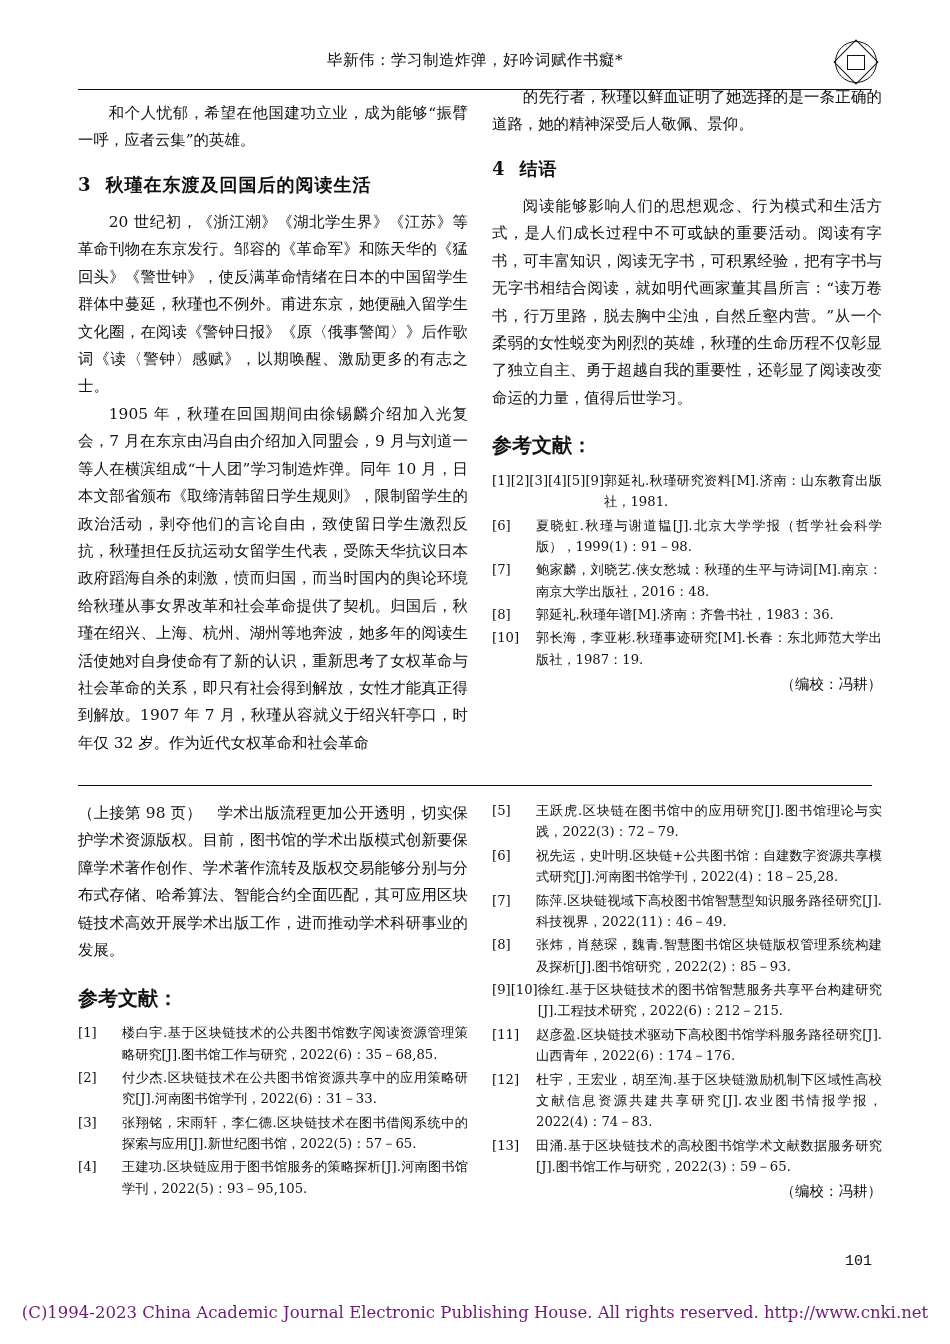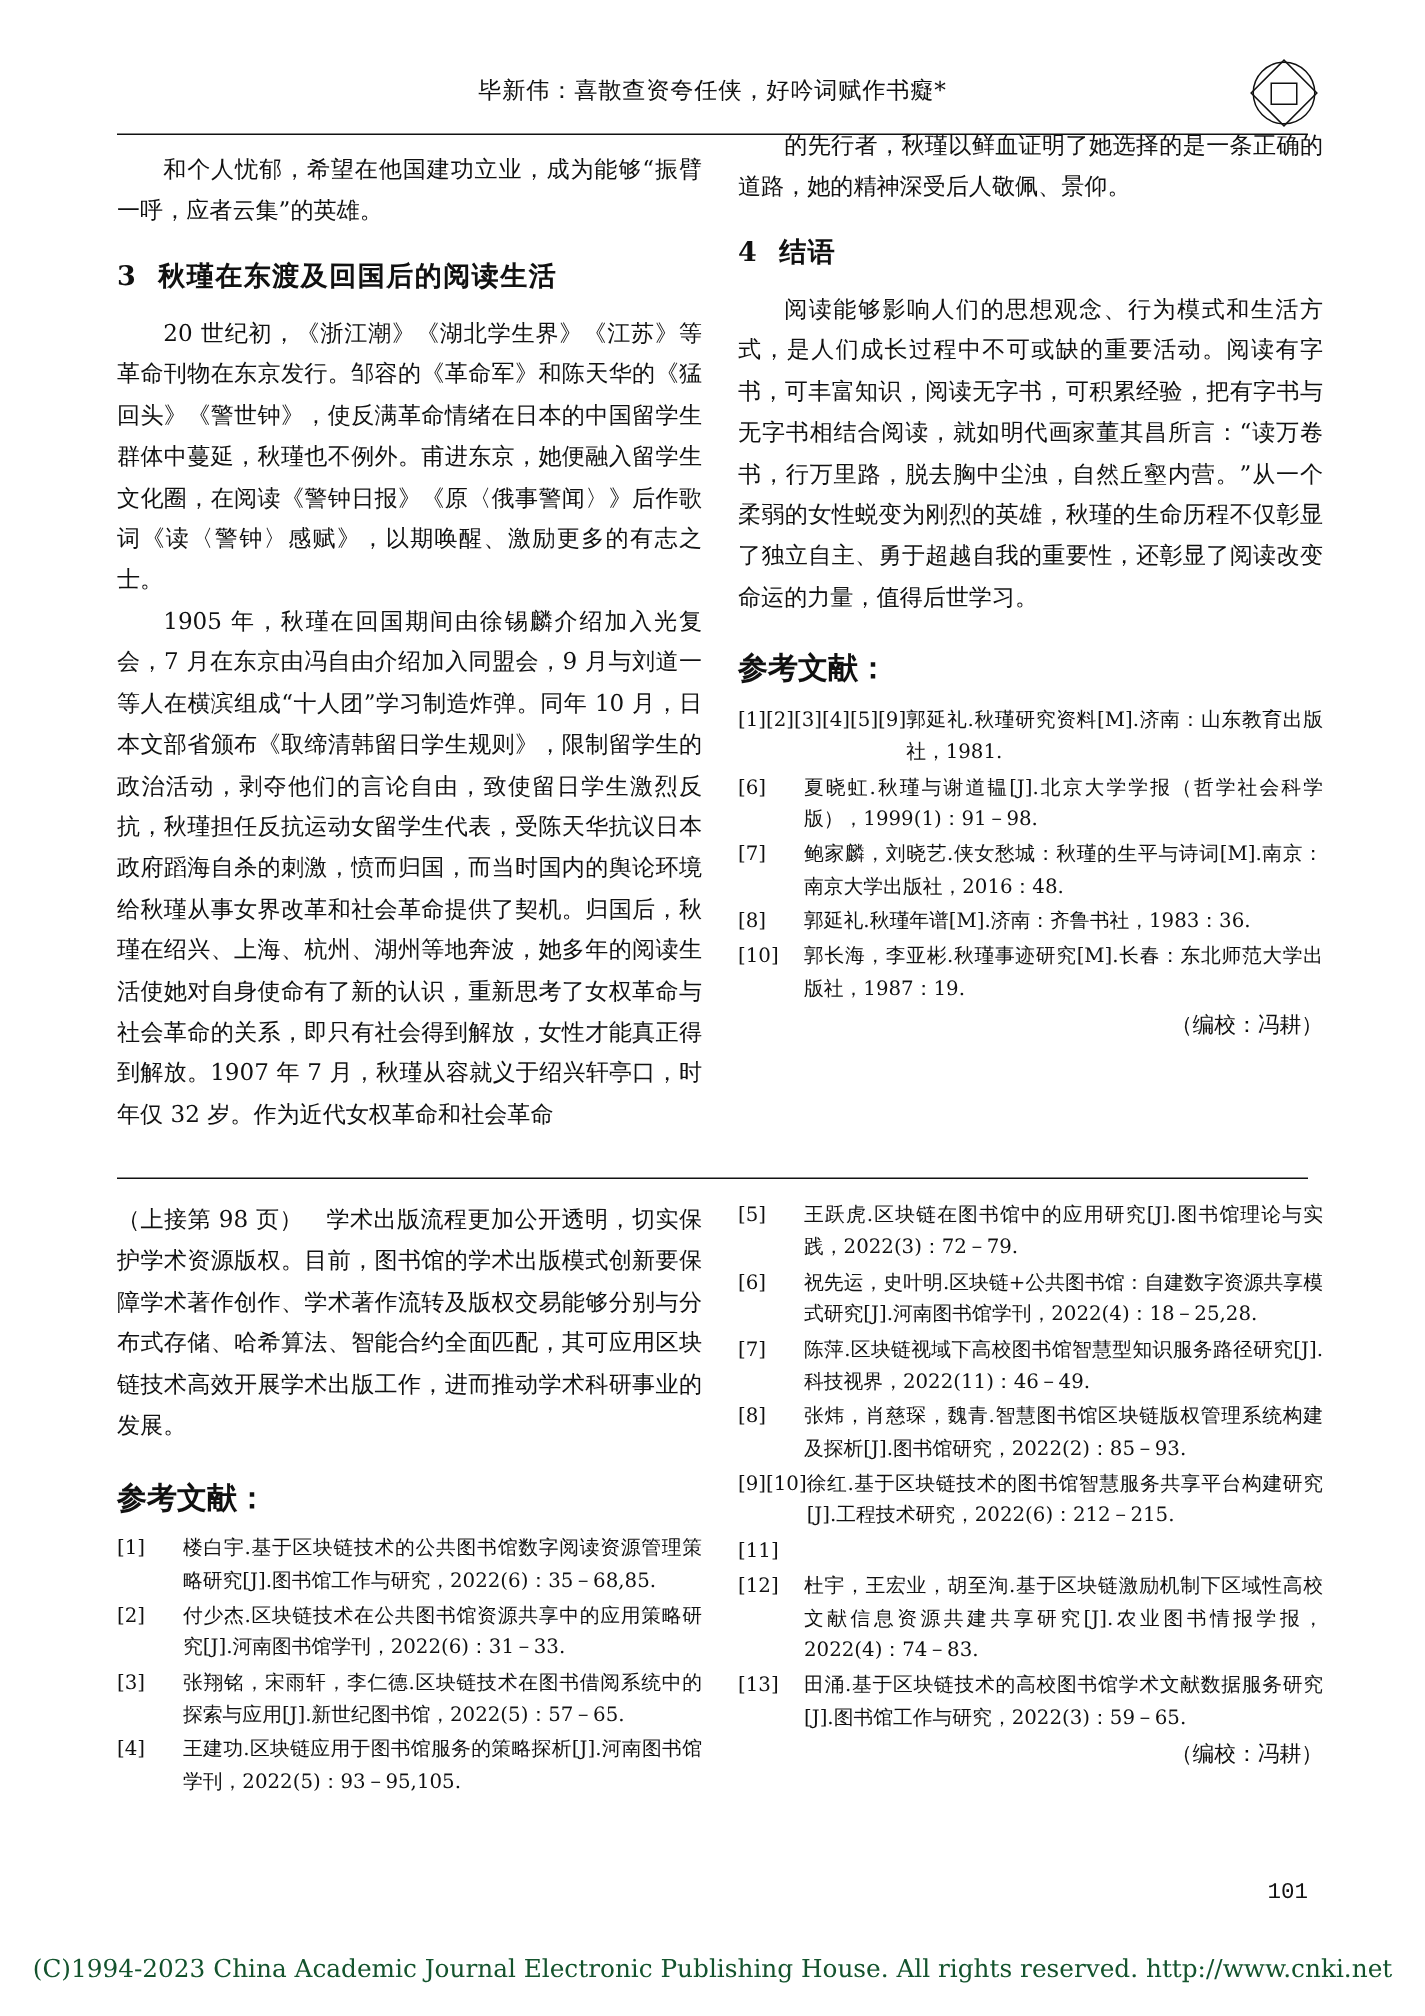--- a/index.html
+++ b/index.html
@@ -165,31 +165,31 @@
     font-family: Liberation Mono, monospace;
   }
 
   .footer {
     position: absolute;
     left: 0;
     right: 0;
     bottom: 22px;
     text-align: center;
     font-size: 16.5px;
-    color: #14532d;
+    color: #701a75;
     font-family: "DejaVu Serif", "Liberation Serif", serif;
   }
 </style>
 </head>
 <body>
 
 <div class="page">
 
   <div class="header">
-    <div class="header-title">毕新伟：喜散查资夸任侠，好吟词赋作书癡*</div>
+    <div class="header-title">毕新伟：学习制造炸弹，好吟词赋作书癡*</div>
     <div class="header-logo">
       <div class="circle"></div>
       <div class="diamond"></div>
       <div class="inner"></div>
     </div>
     <div class="header-rule"></div>
   </div>
 
   <div class="col col-left top-left">
     <p>和个人忧郁，希望在他国建功立业，成为能够“振臂一呼，应者云集”的英雄。</p>
@@ -283,20 +283,21 @@
       <div class="ref-item">
         <span class="ref-num">[8]</span>
         <span class="ref-text">张炜，肖慈琛，魏青.智慧图书馆区块链版权管理系统构建及探析[J].图书馆研究，2022(2)：85－93.</span>
       </div>
       <div class="ref-item">
         <span class="ref-num">[9][10]</span>
         <span class="ref-text">徐红.基于区块链技术的图书馆智慧服务共享平台构建研究[J].工程技术研究，2022(6)：212－215.</span>
       </div>
       <div class="ref-item">
         <span class="ref-num">[11]</span>
+        <span class="ref-text">赵彦盈.区块链技术驱动下高校图书馆学科服务路径研究[J].山西青年，2022(6)：174－176.</span>
       </div>
       <div class="ref-item">
         <span class="ref-num">[12]</span>
         <span class="ref-text">杜宇，王宏业，胡至洵.基于区块链激励机制下区域性高校文献信息资源共建共享研究[J].农业图书情报学报，2022(4)：74－83.</span>
       </div>
       <div class="ref-item">
         <span class="ref-num">[13]</span>
         <span class="ref-text">田涌.基于区块链技术的高校图书馆学术文献数据服务研究[J].图书馆工作与研究，2022(3)：59－65.</span>
       </div>
     </div>

